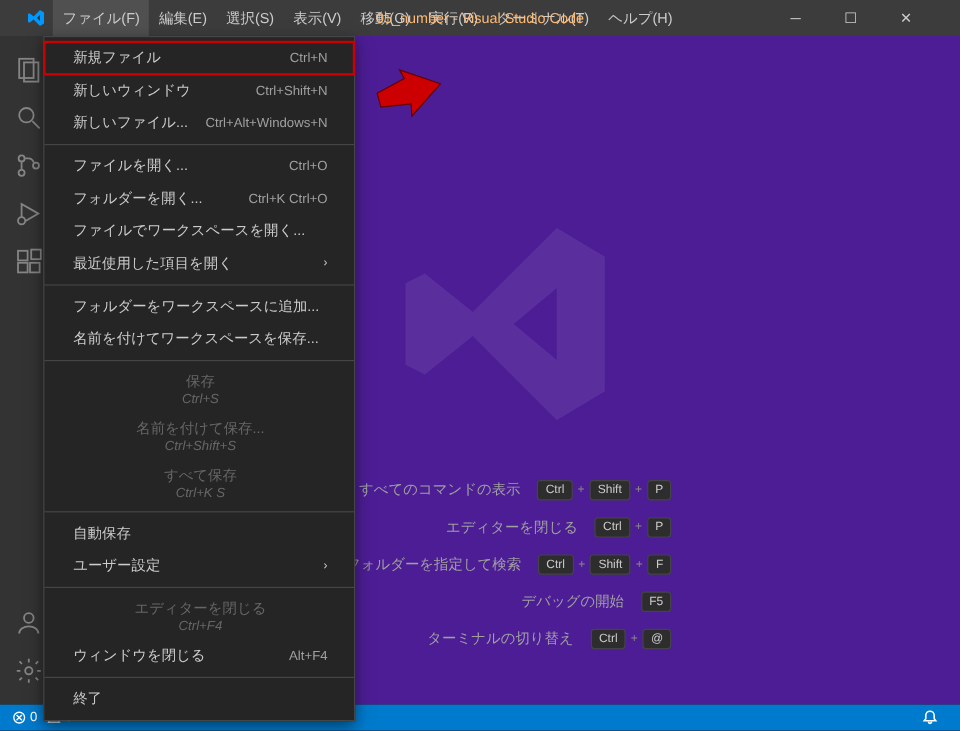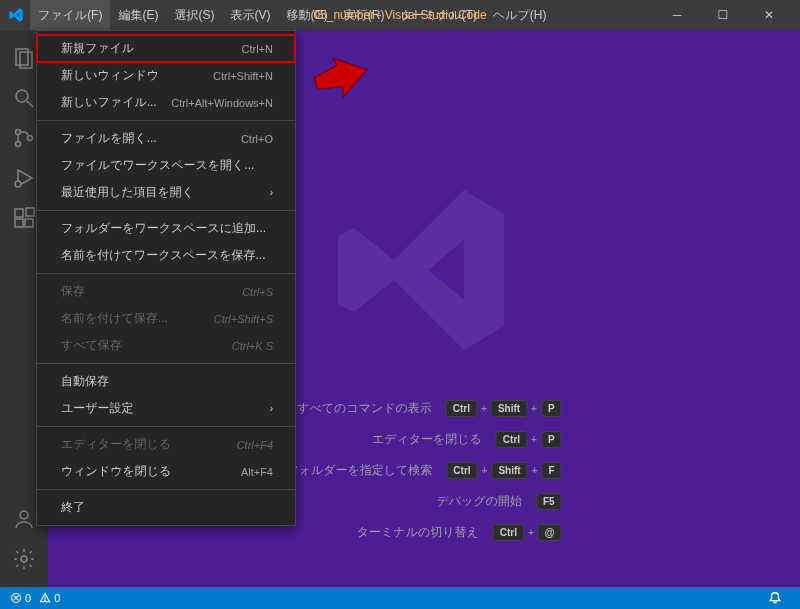--- a/index.html
+++ b/index.html
@@ -10,21 +10,21 @@
       width: 800px;
       height: 609px;
       overflow: hidden;
       font-size: 12px;
     }
     .titlebar {
       height: 30px;
       background: #3c3c3c;
       display: flex;
       align-items: center;
-      padding: 0 8px;
+      padding: 0 22px;
       position: relative;
     }
     .vscode-logo {
       width: 16px; height: 16px;
       margin-right: 6px;
     }
     .menubar { display: flex; align-items: center; height: 100%; }
     .menubar-item {
       padding: 0 8px;
       height: 100%;
@@ -87,21 +87,21 @@
       transform: translateX(-50%);
     }
     .hint-row {
       display: flex;
       align-items: center;
       justify-content: flex-end;
       margin-bottom: 14px;
       gap: 14px;
     }
     .hint-label { color: #a0a0a0; font-size: 12px; }
-    .keycombo { display: flex; gap: 4px; align-items: center; font-weight: bold; }
+    .keycombo { display: flex; gap: 4px; align-items: center; }
     .key {
       border: 1px solid #444;
       background: #2d2d2d;
       padding: 2px 6px;
       border-radius: 3px;
       font-size: 10px;
       color: #ccc;
     }
     .plus { color: #888; font-size: 10px; }
     .dropdown-menu {
@@ -118,21 +118,21 @@
     .menu-item {
       display: flex;
       justify-content: space-between;
       align-items: center;
       padding: 5px 22px 5px 24px;
       color: #cccccc;
       font-size: 12px;
       cursor: pointer;
       position: relative;
     }
-    .menu-item.disabled { color: #666; cursor: default; }
+    .menu-item.disabled { color: #666; cursor: default; flex-direction: column; }
     .menu-item.highlighted {
       outline: 2px solid #cc0000;
       outline-offset: -1px;
     }
     .menu-shortcut { color: #a0a0a0; font-size: 11px; }
     .menu-item.disabled .menu-shortcut { color: #666; font-style: italic; }
     .menu-separator { height: 1px; background: #454545; margin: 4px 0; }
     .submenu-arrow { font-size: 10px; color: #ccc; }
     .red-arrow {
       position: absolute;
@@ -189,20 +189,24 @@
     <div class="menu-item">
       <span>新しいファイル...</span>
       <span class="menu-shortcut">Ctrl+Alt+Windows+N</span>
     </div>
     <div class="menu-separator"></div>
     <div class="menu-item">
       <span>ファイルを開く...</span>
       <span class="menu-shortcut">Ctrl+O</span>
     </div>
     <div class="menu-item">
+      <span>フォルダーを開く...</span>
+      <span class="menu-shortcut">Ctrl+K Ctrl+O</span>
+    </div>
+    <div class="menu-item">
       <span>ファイルでワークスペースを開く...</span>
     </div>
     <div class="menu-item">
       <span>最近使用した項目を開く</span>
       <span class="submenu-arrow">›</span>
     </div>
     <div class="menu-separator"></div>
     <div class="menu-item">
       <span>フォルダーをワークスペースに追加...</span>
     </div>

